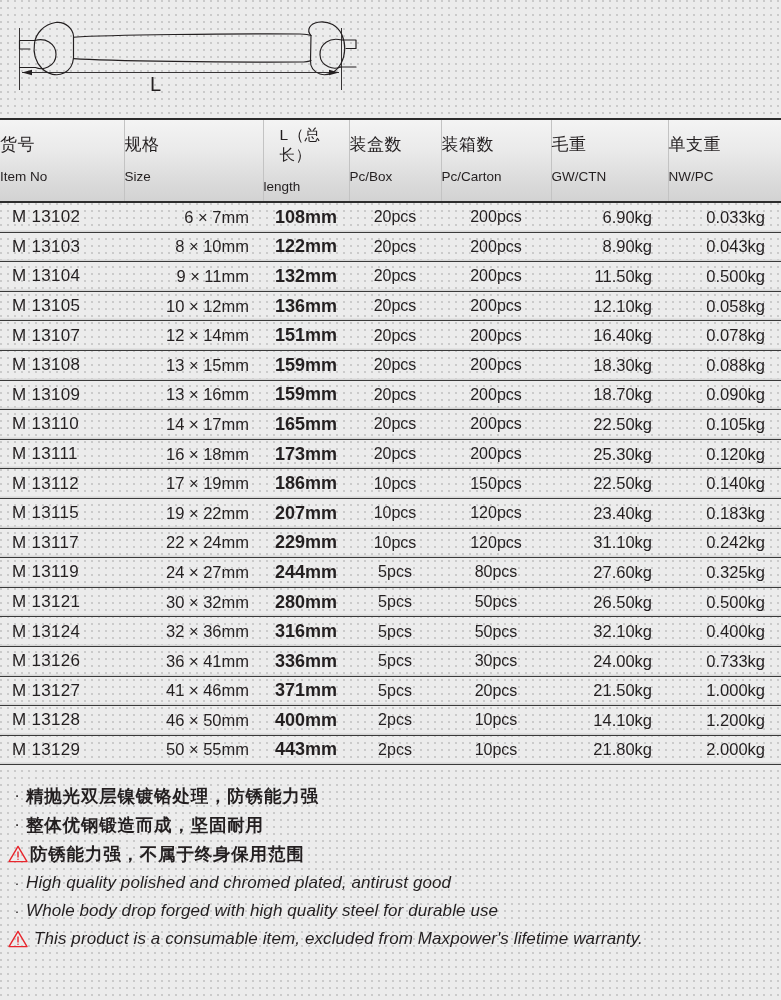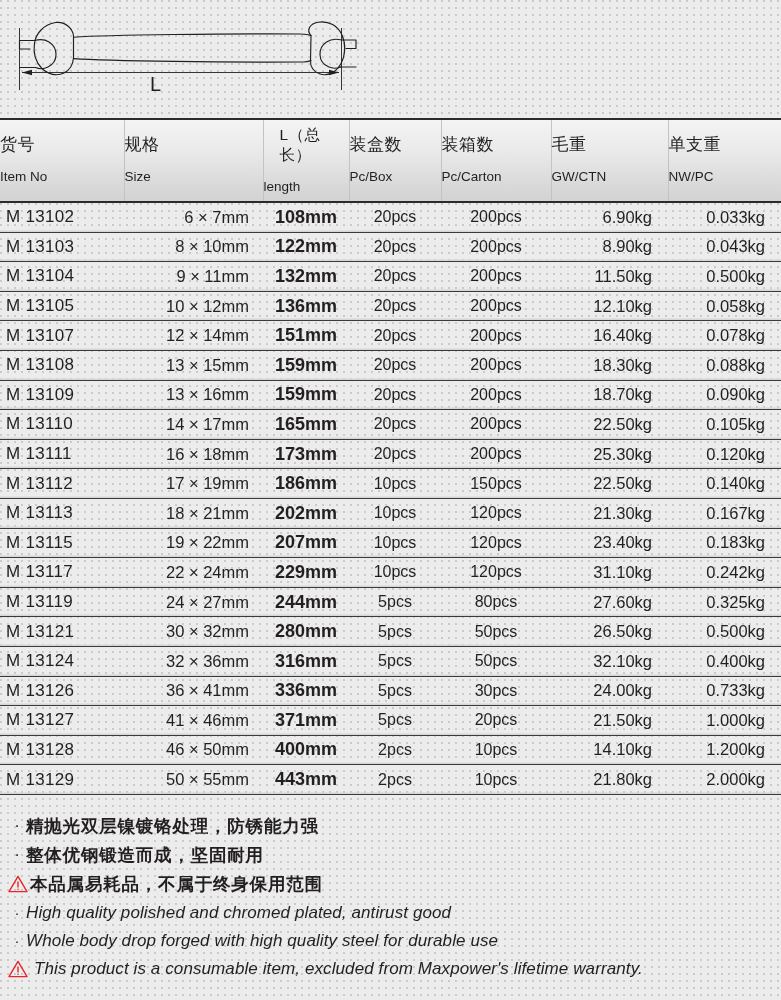--- a/index.html
+++ b/index.html
@@ -92,21 +92,21 @@
     vertical-align: middle;
     white-space: nowrap;
   }
   tbody tr:last-child td {
     box-shadow: inset 0 -3.2px 0 -1.6px #d6d6d6;
   }
 
   td.item {
     text-align: left;
     font-size: 17px;
-    padding-left: 6px;
+    padding-left: 12px;
     letter-spacing: 0.3px;
   }
   td.size {
     font-size: 16.5px;
     padding-right: 14px;
   }
   td.len {
     font-size: 18px;
     font-weight: bold;
     text-align: center;
@@ -367,29 +367,20 @@
         <td class="nw">0.120kg</td>
       </tr>
       <tr>
         <td class="item">M 13112</td>
         <td class="size">17 × 19mm</td>
         <td class="len">186mm</td>
         <td class="box">10pcs</td>
         <td class="carton">150pcs</td>
         <td class="gw">22.50kg</td>
         <td class="nw">0.140kg</td>
-      </tr>
-      <tr>
-        <td class="item">M 13113</td>
-        <td class="size">18 × 21mm</td>
-        <td class="len">202mm</td>
-        <td class="box">10pcs</td>
-        <td class="carton">120pcs</td>
-        <td class="gw">21.30kg</td>
-        <td class="nw">0.167kg</td>
       </tr>
       <tr>
         <td class="item">M 13115</td>
         <td class="size">19 × 22mm</td>
         <td class="len">207mm</td>
         <td class="box">10pcs</td>
         <td class="carton">120pcs</td>
         <td class="gw">23.40kg</td>
         <td class="nw">0.183kg</td>
       </tr>
@@ -478,21 +469,21 @@
       <span class="note-text">整体优钢锻造而成，坚固耐用</span>
     </div>
     <div class="note note-cn">
       <span class="warn-icon">
         <svg viewBox="0 0 20 18" width="20" height="18">
           <path d="M10 1.4 L19 16.6 L1 16.6 Z" fill="none" stroke="#e8262d" stroke-width="1.4" stroke-linejoin="round"></path>
           <line x1="10" y1="7" x2="10" y2="12" stroke="#e8262d" stroke-width="1.4" stroke-linecap="round"></line>
           <circle cx="10" cy="14.2" r="0.75" fill="#e8262d"></circle>
         </svg>
       </span>
-      <span class="note-text">本品属易耗品，不属于终身保用范围</span>
+      <span class="note-text">防锈能力强，不属于终身保用范围</span>
     </div>
     <div class="note note-en">
       <span class="note-marker">·</span>
       <span class="note-text">High quality polished and chromed plated, antirust good</span>
     </div>
     <div class="note note-en">
       <span class="note-marker">·</span>
       <span class="note-text">Whole body drop forged with high quality steel for durable use</span>
     </div>
     <div class="note note-en">

